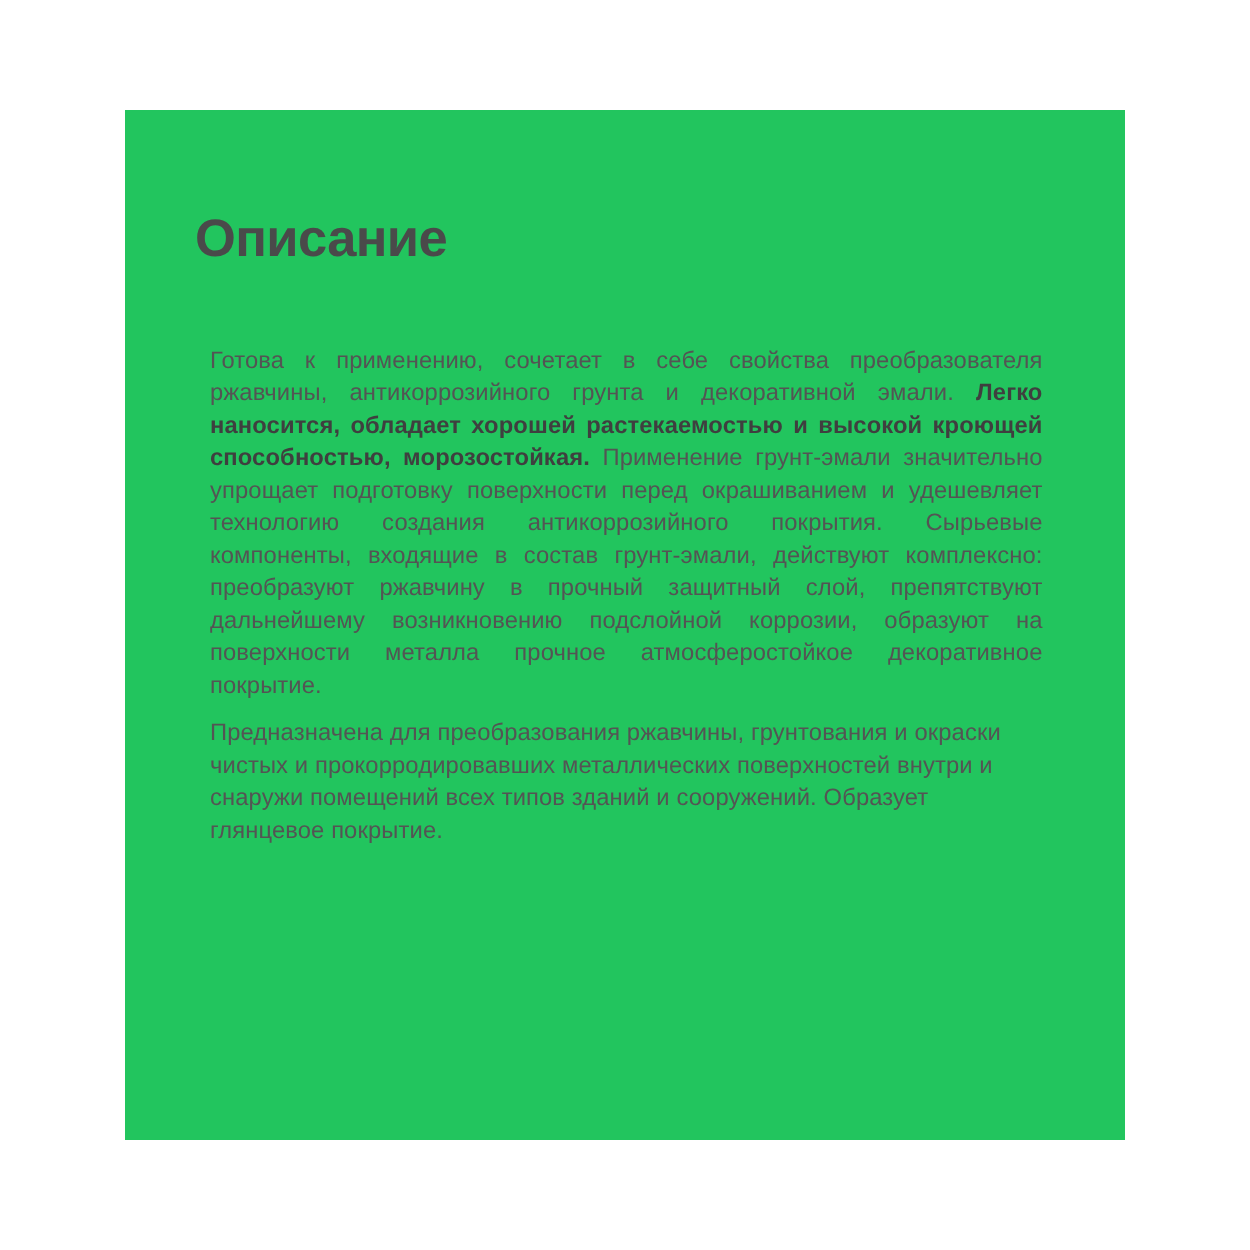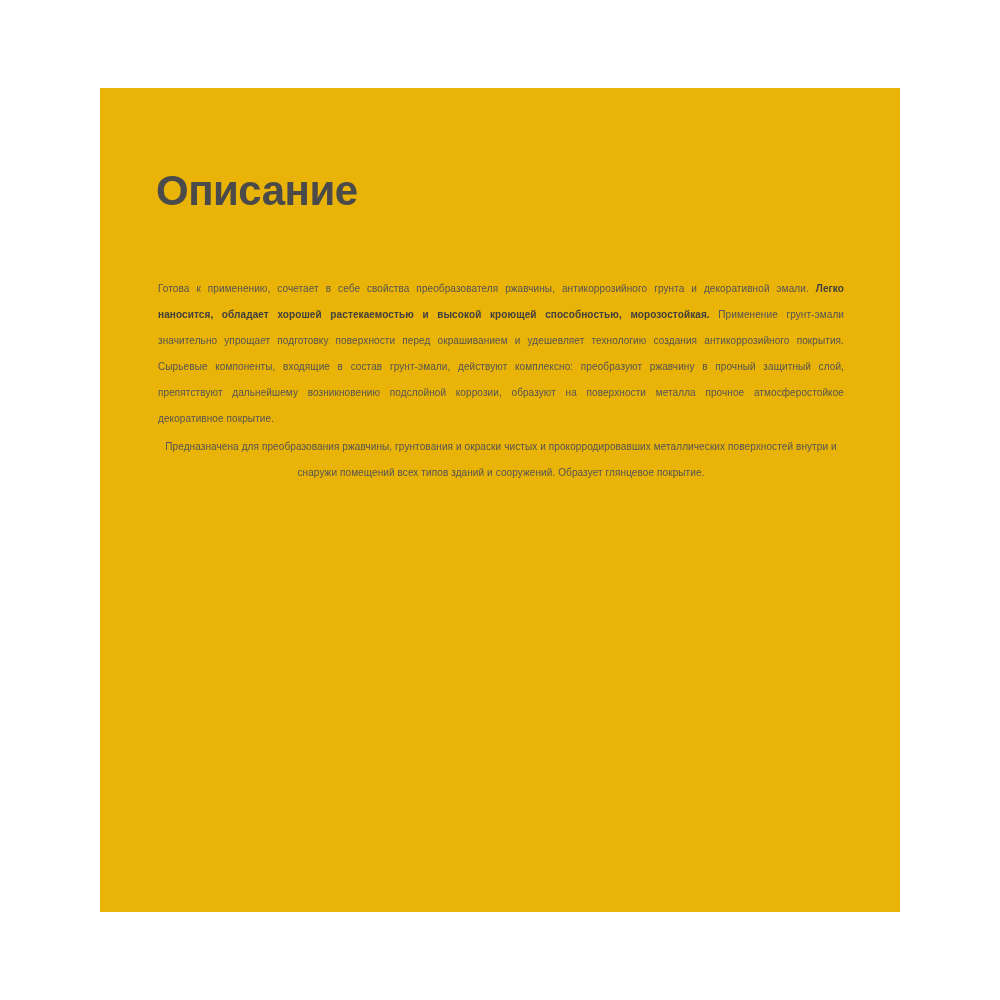--- a/index.html
+++ b/index.html
@@ -22,64 +22,64 @@
     box-sizing: border-box;
   }
 
   
   .card {
     position: absolute;
     left: 100px;
     top: 88px;
     width: 800px;
     height: 824px;
-    background: #eab308;
+    background: #22c55e;
     box-sizing: border-box;
   }
 
   .content {
     position: absolute;
     left: 56px;
     top: 80px;
     width: 690px;
   }
 
   .title {
     font-size: 42px;
     font-weight: bold;
     color: #4a4a4a;
     letter-spacing: -0.5px;
     margin: 0 0 62px 0;
     line-height: 1.1;
   }
 
   .para {
-    font-size: 10px;
+    font-size: 19px;
     line-height: 26px;
     color: #545454;
     text-align: justify;
-    margin: 2px;
+    margin: 12px;
     letter-spacing: 0.1px;
   }
 
   .para + .para {
     margin-top: 26px;
   }
 
   .para.tight {
     margin-top: 0;
   }
 
   .bold {
     font-weight: bold;
     color: #3f3f3f;
   }
 
   .nojust {
-    text-align: center;
+    text-align: left;
   }
 </style>
 </head>
 <body>
 
 <div class="page">
   <div class="card">
     <div class="content">
 
       <h1 class="title">Описание</h1>

